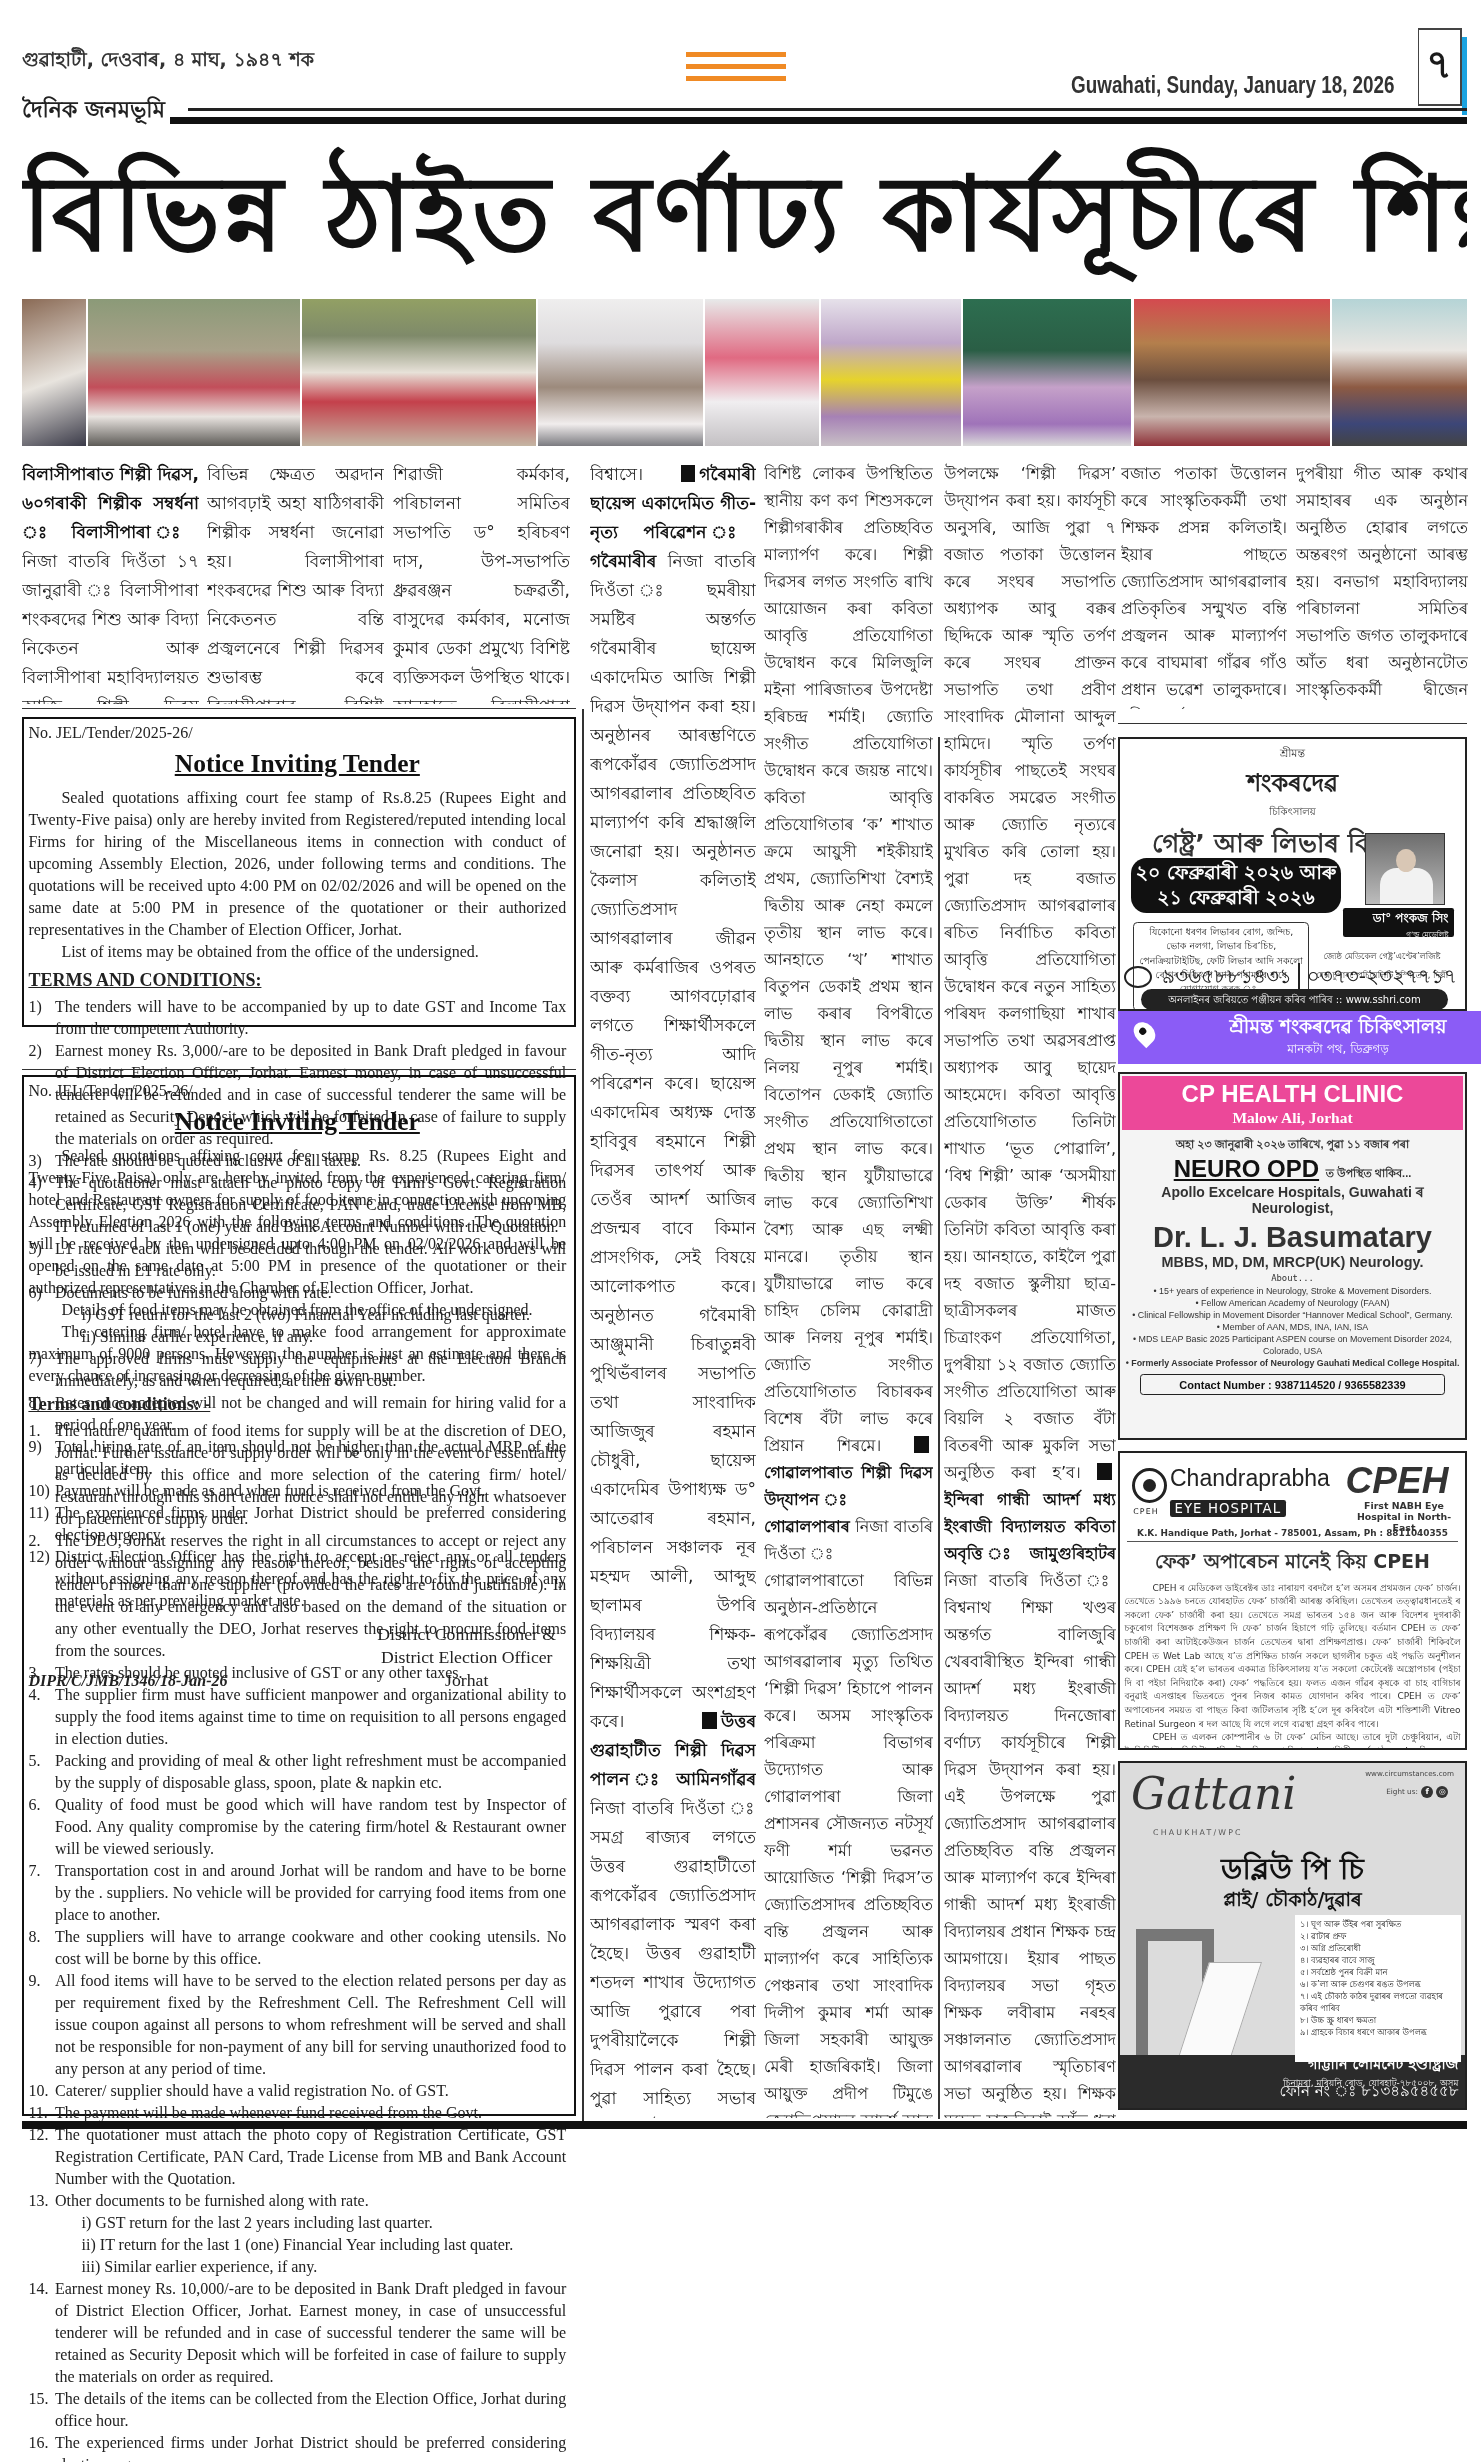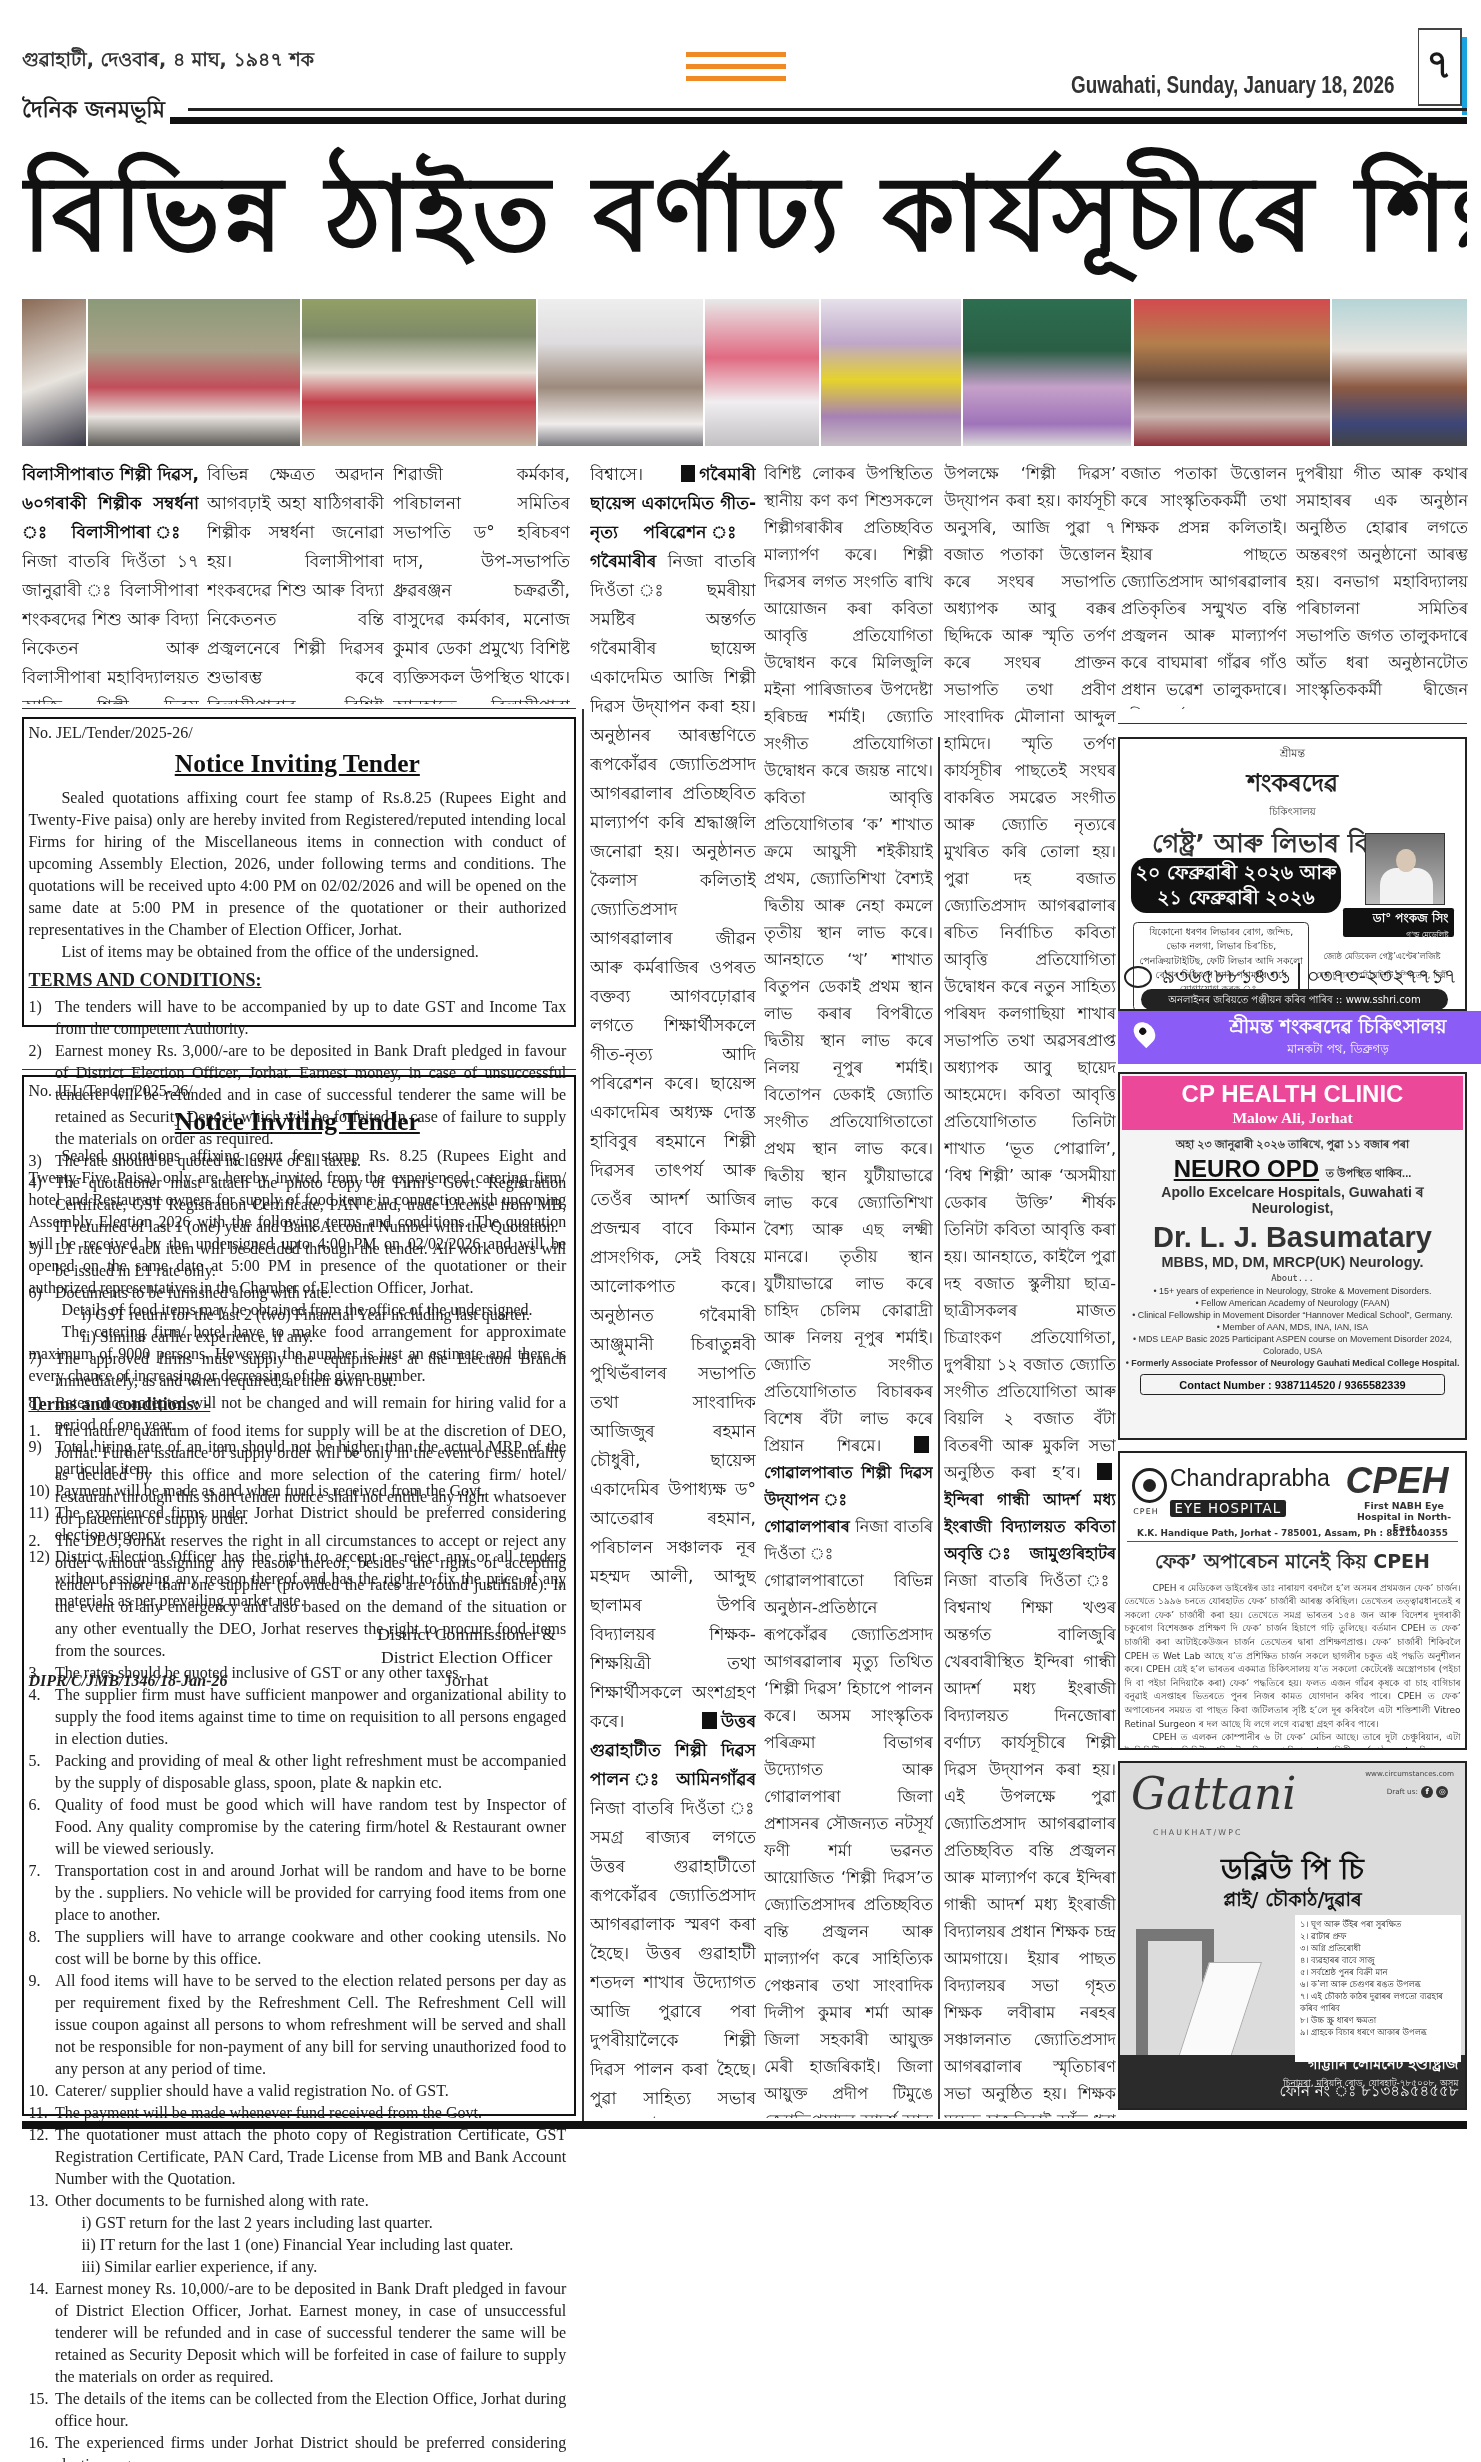--- a/index.html
+++ b/index.html
@@ -451,21 +451,21 @@
       <p>CPEH ৰ মেডিকেল ডাইৰেক্টৰ ডাঃ নাৰায়ণ বৰদলৈ হ’ল অসমৰ প্ৰথমজন ফেক’ চাৰ্জন। তেখেতে ১৯৯৬ চনতে যোৰহাটত ফেক’ চাৰ্জাৰী আৰম্ভ কৰিছিল। তেখেতৰ তত্ত্বাৱধানতেই ৰ সকলো ফেক’ চাৰ্জাৰী কৰা হয়। তেখেতে সমগ্ৰ ভাৰতৰ ১৫৪ জন আৰু বিদেশৰ দুগৰাকী চকুৰোগ বিশেষজ্ঞক প্ৰশিক্ষণ দি ফেক’ চাৰ্জন হিচাপে গঢ়ি তুলিছে। বৰ্তমান CPEH ত ফেক’ চাৰ্জাৰী কৰা আটাইকেউজন চাৰ্জন তেখেতৰ দ্বাৰা প্ৰশিক্ষণপ্ৰাপ্ত। ফেক’ চাৰ্জাৰী শিকিবলৈ CPEH ত Wet Lab আছে য’ত প্ৰশিক্ষিত চাৰ্জন সকলে ছাগলীৰ চকুত এই পদ্ধতি অনুশীলন কৰে। CPEH য়েই হ’ল ভাৰতৰ একমাত্ৰ চিকিৎসালয় য’ত সকলো কেটেৰেক্ট অস্ত্ৰোপচাৰ (পইচা দি বা পইচা নিদিয়াকৈ কৰা) ফেক’ পদ্ধতিৰে হয়। ফলত এজন গাঁৱৰ কৃষকে বা চাহ বাগিচাৰ বনুৱাই এসপ্তাহৰ ভিতৰতে পুনৰ নিজৰ কামত যোগদান কৰিব পাৰে। CPEH ত ফেক’ অপাৰেচনৰ সময়ত বা পাছত কিবা জটিলতাৰ সৃষ্টি হ’লে দূৰ কৰিবলৈ এটা শক্তিশালী Vitreo Retinal Surgeon ৰ দল আছে যি লগে লগে ব্যৱস্থা গ্ৰহণ কৰিব পাৰে।</p>
       <p>CPEH ত এলকন কোম্পানীৰ ৬ টা ফেক’ মেচিন আছে। তাৰে দুটা চেঞ্চুৰিয়ান, এটা ইনফিনিটি আৰু তিনিটা ল’ৰিয়েট মেচিন। চেঞ্চুৰিয়ান হ’ল পৃথিৱীৰ সৰ্বশ্ৰেষ্ঠ ফেক’ মেচিন ।</p>
     </div>
   </div>
 
   <div class="ad ad-gat">
     <div class="logo">Gattani</div>
     <div class="logo-sub">CHAUKHAT/WPC</div>
     <div class="web">www.circumstances.com</div>
     <div class="find">
-      <span>Draft us:</span>
+      <span>Eight us:</span>
       <span class="ic">f</span>
       <span class="ic">◎</span>
     </div>
     <div class="h1">ডব্লিউ পি চি</div>
     <div class="h2">প্লাই/ চৌকাঠ/দুৱাৰ</div>
     <div class="door"></div>
     <div class="board"></div>
     <div class="floor"></div>
     <div class="feat">
       <div>১। ঘূণ আৰু উঁইৰ পৰা সুৰক্ষিত</div>

